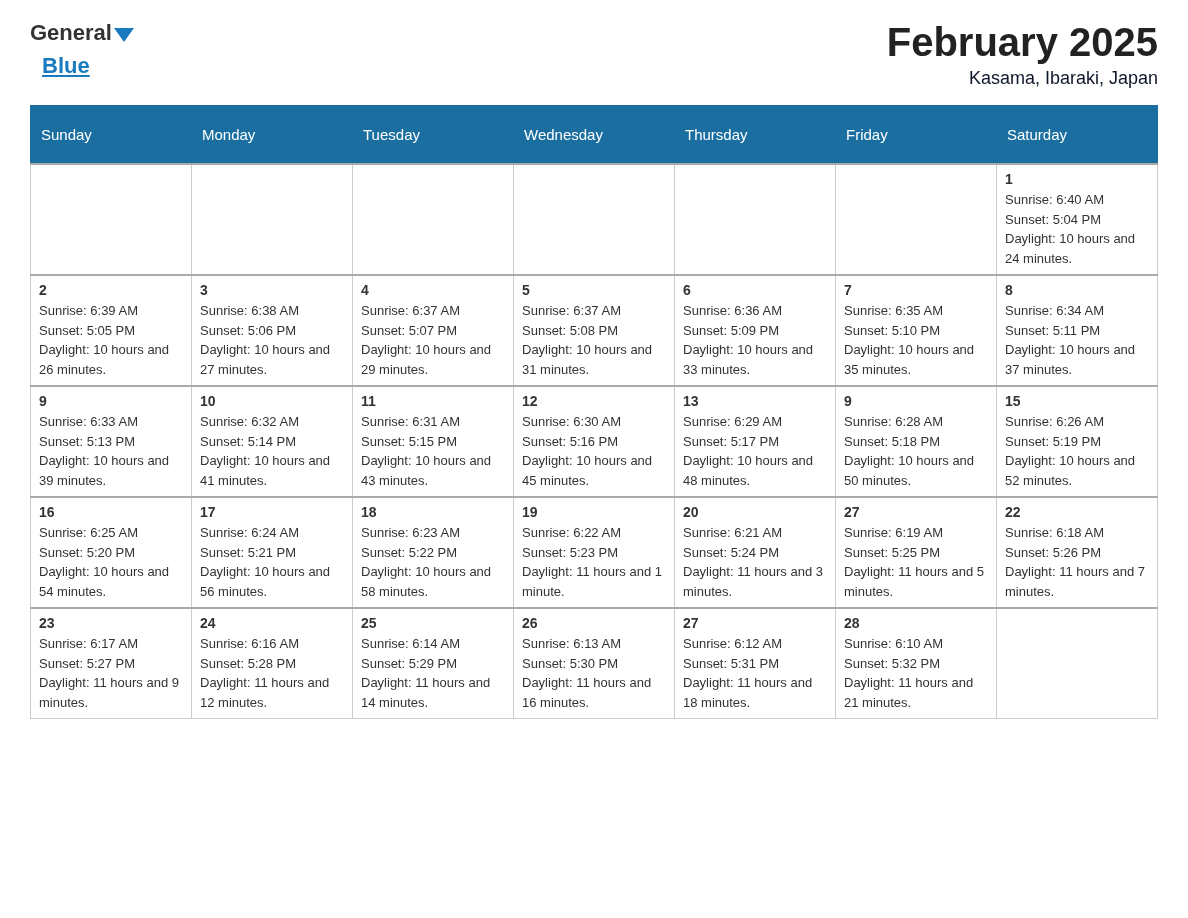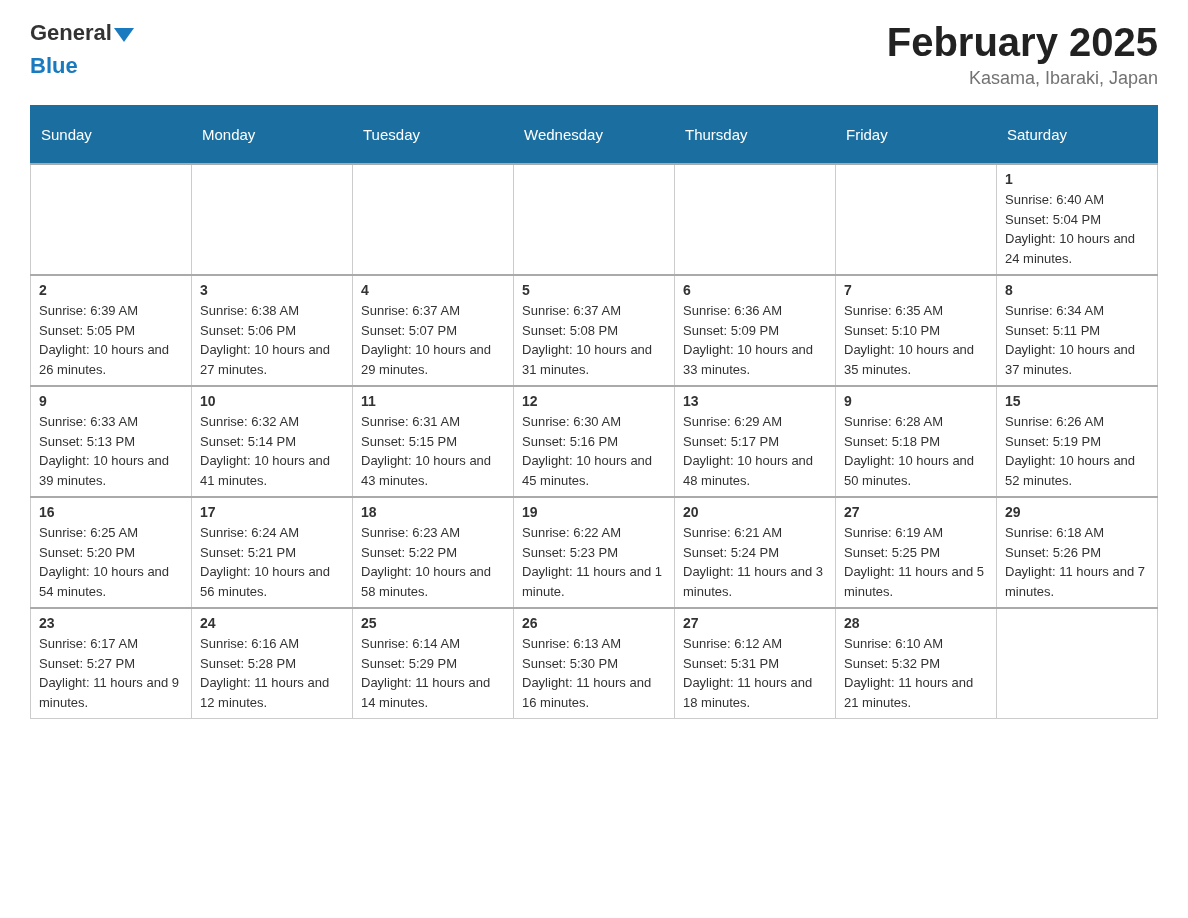--- a/index.html
+++ b/index.html
@@ -39,34 +39,35 @@
       gap: 7px;
     }
     .logo-line1 {
       display: flex;
       align-items: center;
     }
     .logo-line2 {
       color: #1a7abf;
       font-size: 22px;
       font-weight: bold;
-      margin-left: 0;
+      margin-left: 12px;
+      text-decoration: underline;
     }
     .title-block {
       text-align: right;
     }
     .month-title {
       font-size: 40px;
       font-weight: bold;
       color: #222;
       line-height: 1.1;
     }
     .location {
       font-size: 18px;
-      color: #737373;
+      color: #0f172a;
       margin-top: 4px;
     }
     .calendar {
       width: 100%;
       border-collapse: collapse;
     }
     .calendar th {
       background-color: #1a6fa0;
       color: #fff;
       padding: 20px 10px;
@@ -228,21 +229,21 @@
         </td>
         <td>
           <span class="day-number">20</span>
           <div class="day-info">Sunrise: 6:21 AM<br>Sunset: 5:24 PM<br>Daylight: 11 hours and 3 minutes.</div>
         </td>
         <td>
           <span class="day-number">27</span>
           <div class="day-info">Sunrise: 6:19 AM<br>Sunset: 5:25 PM<br>Daylight: 11 hours and 5 minutes.</div>
         </td>
         <td>
-          <span class="day-number">29</span>
+          <span class="day-number">22</span>
           <div class="day-info">Sunrise: 6:18 AM<br>Sunset: 5:26 PM<br>Daylight: 11 hours and 7 minutes.</div>
         </td>
       </tr>
       <tr>
         <td>
           <span class="day-number">23</span>
           <div class="day-info">Sunrise: 6:17 AM<br>Sunset: 5:27 PM<br>Daylight: 11 hours and 9 minutes.</div>
         </td>
         <td>
           <span class="day-number">24</span>

